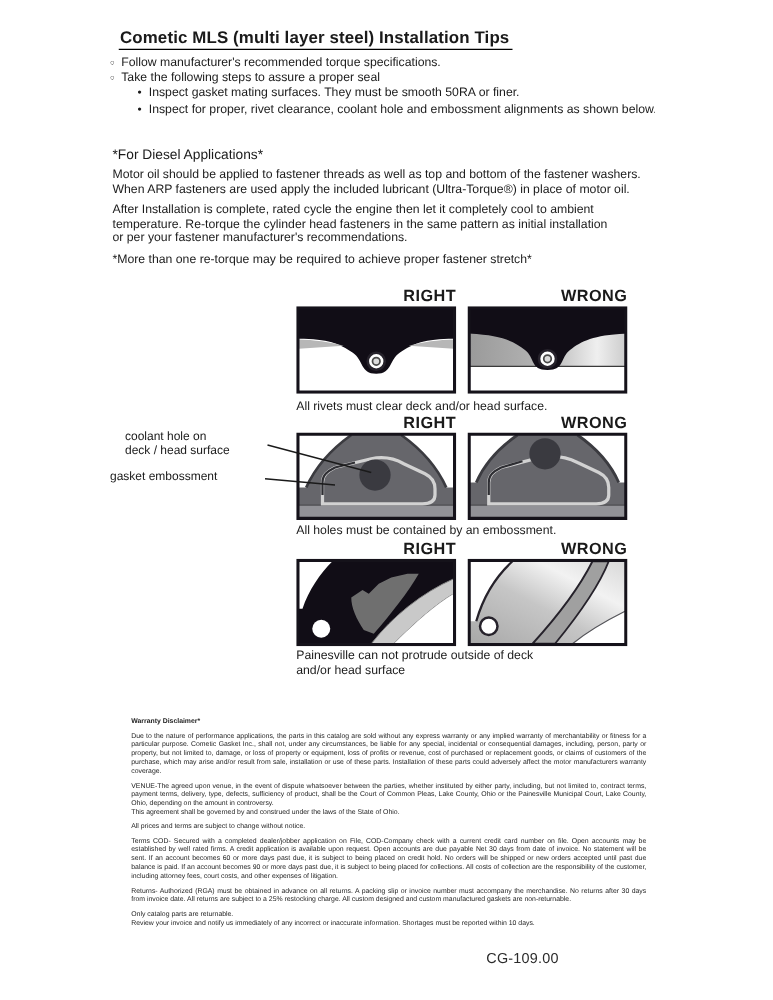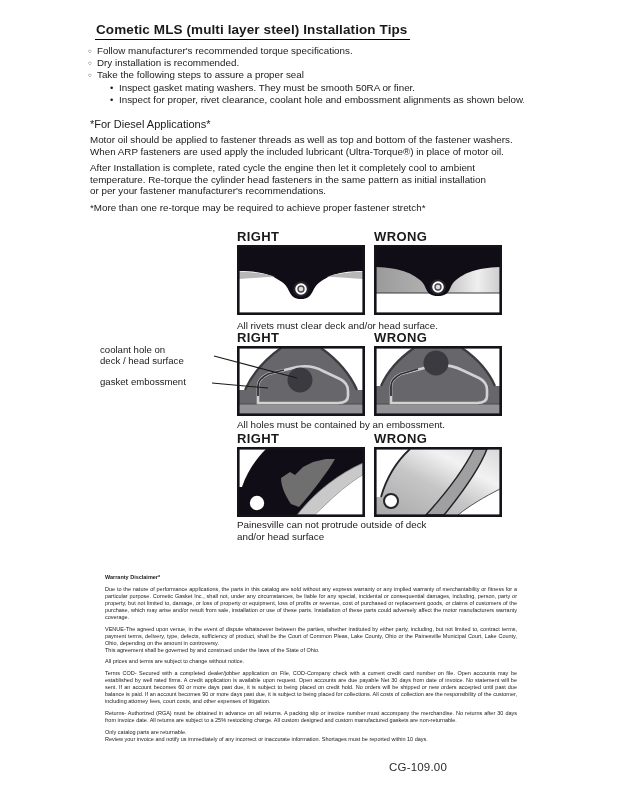--- a/index.html
+++ b/index.html
@@ -16,54 +16,53 @@
   .mk1::before{content:"○";font-size:6.2px;position:relative;top:-1.5px}
   .mk2::before{content:"•";font-size:9.5px}
   .mk{position:absolute;left:0;top:0}
 
   .diesel-h{position:absolute;left:90px;top:118px;font-size:11px;font-weight:normal}
   .bodypara{position:absolute;left:90px;width:452px;font-size:9.8px;line-height:11.6px;white-space:pre-line}
   .p1{top:134px}
   .p2{top:162px}
   .note{top:202px}
 
-  .dg-label{position:absolute;width:128px;text-align:left;font-size:13px;font-weight:bold;letter-spacing:.4px}
+  .dg-label{position:absolute;width:128px;text-align:right;font-size:13px;font-weight:bold;letter-spacing:.4px}
   .panel{position:absolute;width:128px;height:70px}
   .caption{position:absolute;left:237px;font-size:9.8px;line-height:11.6px;white-space:pre-line}
 
   .colL{left:237px}.colR{left:374px}
   .r1-lab{top:229px}.r1-pan{top:245px}.r1-cap{top:320px}
   .r2-lab{top:330px}.r2-pan{top:346px}.r2-cap{top:419px}
   .r3-lab{top:431px}.r3-pan{top:447px}.r3-cap{top:519px}
 
   .callout{position:absolute;text-align:left;font-size:9.6px;line-height:11px;white-space:pre-line}
   .co1{left:100px;top:344px;width:112px}
-  .co2{left:100px;top:376px;width:110px}
+  .co2{left:88px;top:376px;width:110px}
   .leaders{position:absolute;left:0;top:330px;width:618px;height:105px;pointer-events:none}
 
   .warranty{position:absolute;left:105px;top:574px;width:412px;font-size:5.5px;line-height:7.1px;
             text-align:justify;color:#222}
   .warranty .wh{font-weight:bold;margin-bottom:4.5px;text-align:left}
   .warranty p{margin-bottom:4.5px;white-space:pre-line}
 
   .footer{position:absolute;left:389px;top:761px;font-size:11.5px;letter-spacing:.2px;color:#2b2b2b}
   svg{display:block}
 </style>
 </head>
 <body>
 
 <div class="page">
 
   <h1 class="title">Cometic MLS (multi layer steel) Installation Tips</h1>
 
   <div class="bullets">
     <div class="b1"><span class="mk mk1"></span><span>Follow manufacturer's recommended torque specifications.</span></div>
-    <div class="b1"><span class="mk mk1"></span><span>Dry installation is recommended.</span></div>
     <div class="b1"><span class="mk mk1"></span><span>Take the following steps to assure a proper seal</span></div>
-    <div class="b2"><span class="mk mk2"></span><span>Inspect gasket mating washers.  They must be smooth 50RA or finer.</span></div>
+    <div class="b2"><span class="mk mk2"></span><span>Inspect gasket mating surfaces.  They must be smooth 50RA or finer.</span></div>
     <div class="b2"><span class="mk mk2"></span><span>Inspect for proper, rivet clearance, coolant hole and embossment alignments as shown below.</span></div>
   </div>
 
   <h2 class="diesel-h">*For Diesel Applications*</h2>
   <p class="bodypara p1">Motor oil should be applied to fastener threads as well as top and bottom of the fastener washers.
 When ARP fasteners are used apply the included lubricant (Ultra-Torque®) in place of motor oil.</p>
   <p class="bodypara p2">After Installation is complete, rated cycle the engine then let it completely cool to ambient
 temperature. Re-torque the cylinder head fasteners in the same pattern as initial installation
 or per your fastener manufacturer's recommendations.</p>
   <p class="bodypara note">*More than one re-torque may be required to achieve proper fastener stretch*</p>

